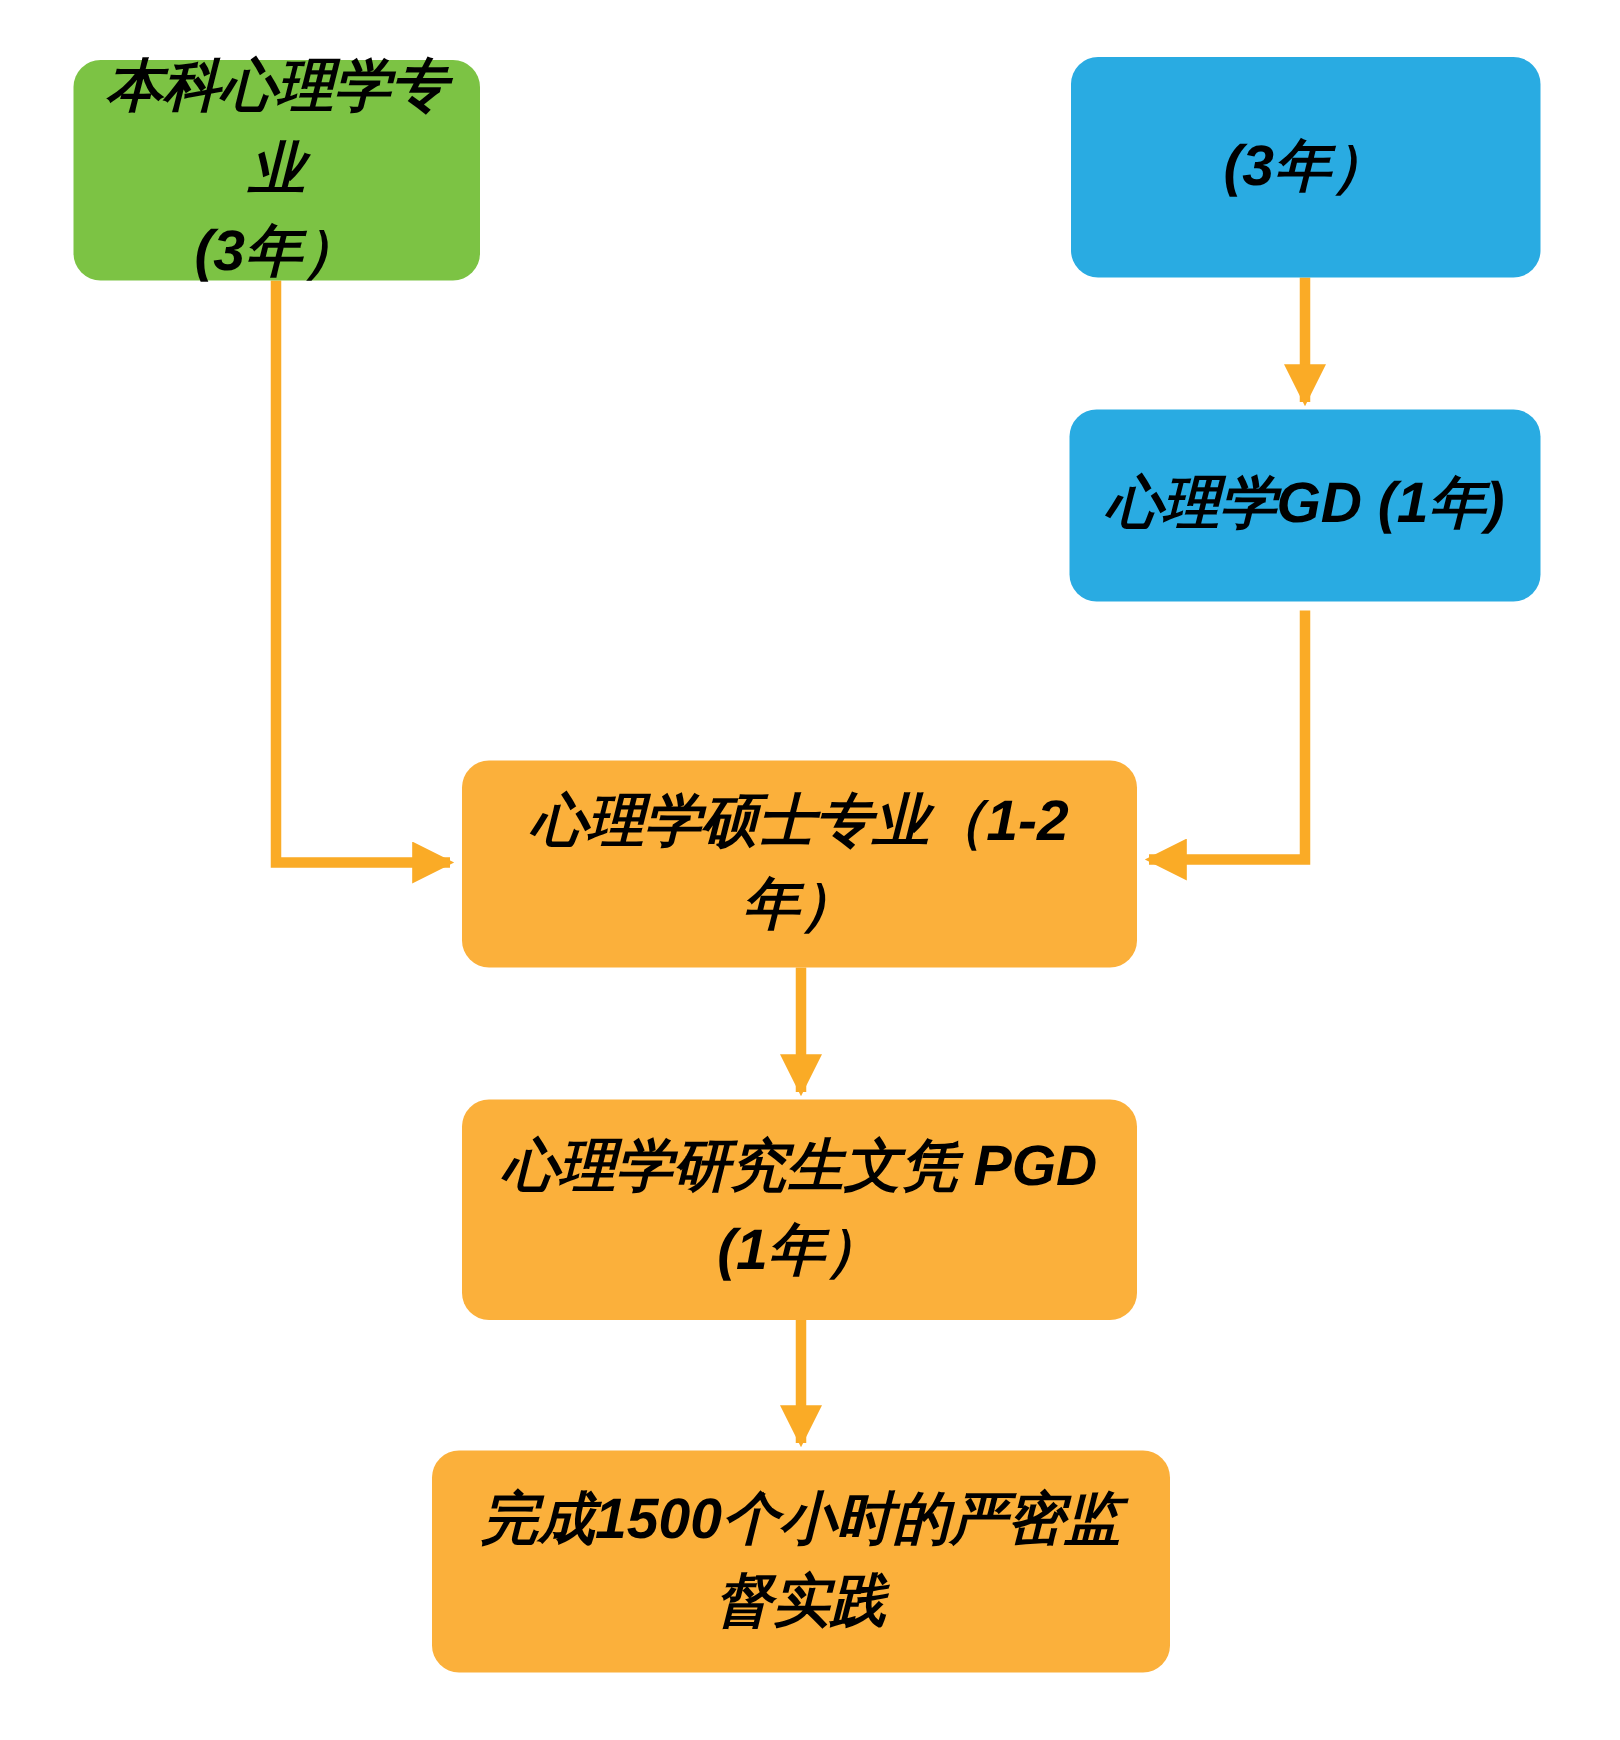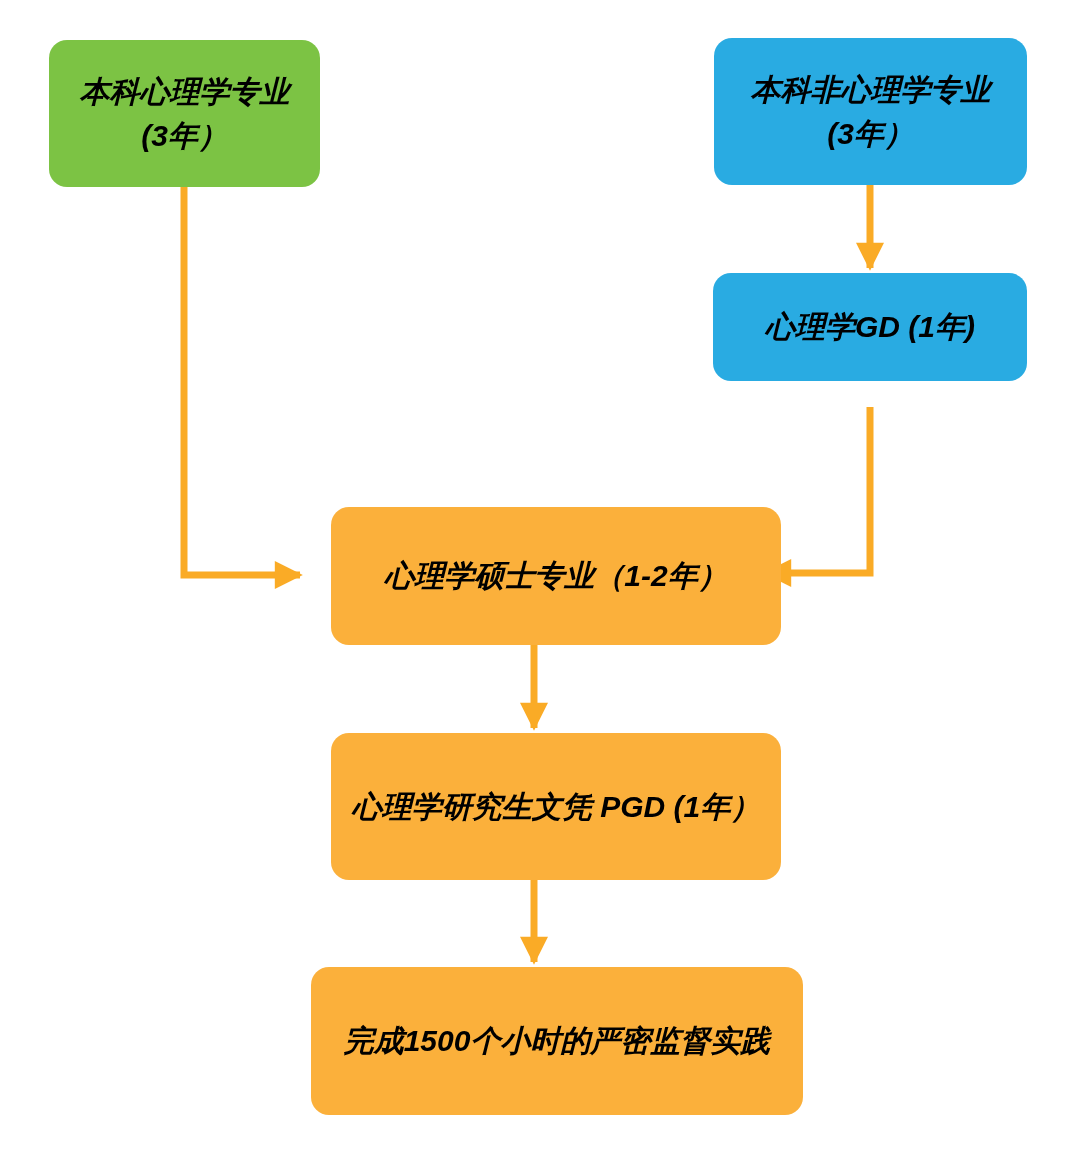--- a/index.html
+++ b/index.html
@@ -40,32 +40,32 @@
     position: absolute;
     border-radius: 18px;
     display: flex;
     flex-direction: column;
     align-items: center;
     justify-content: center;
     text-align: center;
     color: var(--text);
     font-weight: bold;
     font-style: italic;
-    font-size: 30px;
+    font-size: 38px;
     line-height: 1.45;
     padding: 8px 14px;
   }
   .node.green  { background: var(--green); }
   .node.blue   { background: var(--blue); }
-  .node.orange { background: var(--orange); margin-left: 23px; }
+  .node.orange { background: var(--orange); }
   .node .line { display: block; }
 
   #node-bachelor-psychology      { left: 49px;  top: 40px;  width: 271px; height: 147px; }
   #node-bachelor-non-psychology  { left: 714px; top: 38px;  width: 313px; height: 147px; }
-  #node-psychology-gd            { left: 713px; top: 273px; width: 314px; height: 108px; }
+  #node-psychology-gd            { left: 713px; top: 273px; width: 314px; height: 128px; }
   #node-psychology-master        { left: 308px; top: 507px; width: 450px; height: 138px; }
   #node-psychology-pgd           { left: 308px; top: 733px; width: 450px; height: 147px; text-align: center; }
   #node-registered-psychologist  { left: 288px; top: 967px; width: 492px; height: 148px; font-style: italic; }
 </style>
 </head>
 <body>
 
 <div class="canvas">
 
   <svg class="edges" viewBox="0 0 1080 1160" xmlns="http://www.w3.org/2000/svg" aria-hidden="true">
@@ -80,21 +80,20 @@
     <path class="edge" d="M 534 645 L 534 728" marker-end="url(#arrowhead)"></path>
     <path class="edge" d="M 534 880 L 534 962" marker-end="url(#arrowhead)"></path>
   </svg>
 
   <div class="node green" id="node-bachelor-psychology">
     <span class="line">本科心理学专业</span>
     <span class="line">(3年）</span>
   </div>
 
   <div class="node blue" id="node-bachelor-non-psychology">
-    <span class="line">本科非心理学专业</span>
     <span class="line">(3年）</span>
   </div>
 
   <div class="node blue" id="node-psychology-gd">
     <span class="line">心理学GD (1年)</span>
   </div>
 
   <div class="node orange" id="node-psychology-master">
     <span class="line">心理学硕士专业（1-2年）</span>
   </div>

